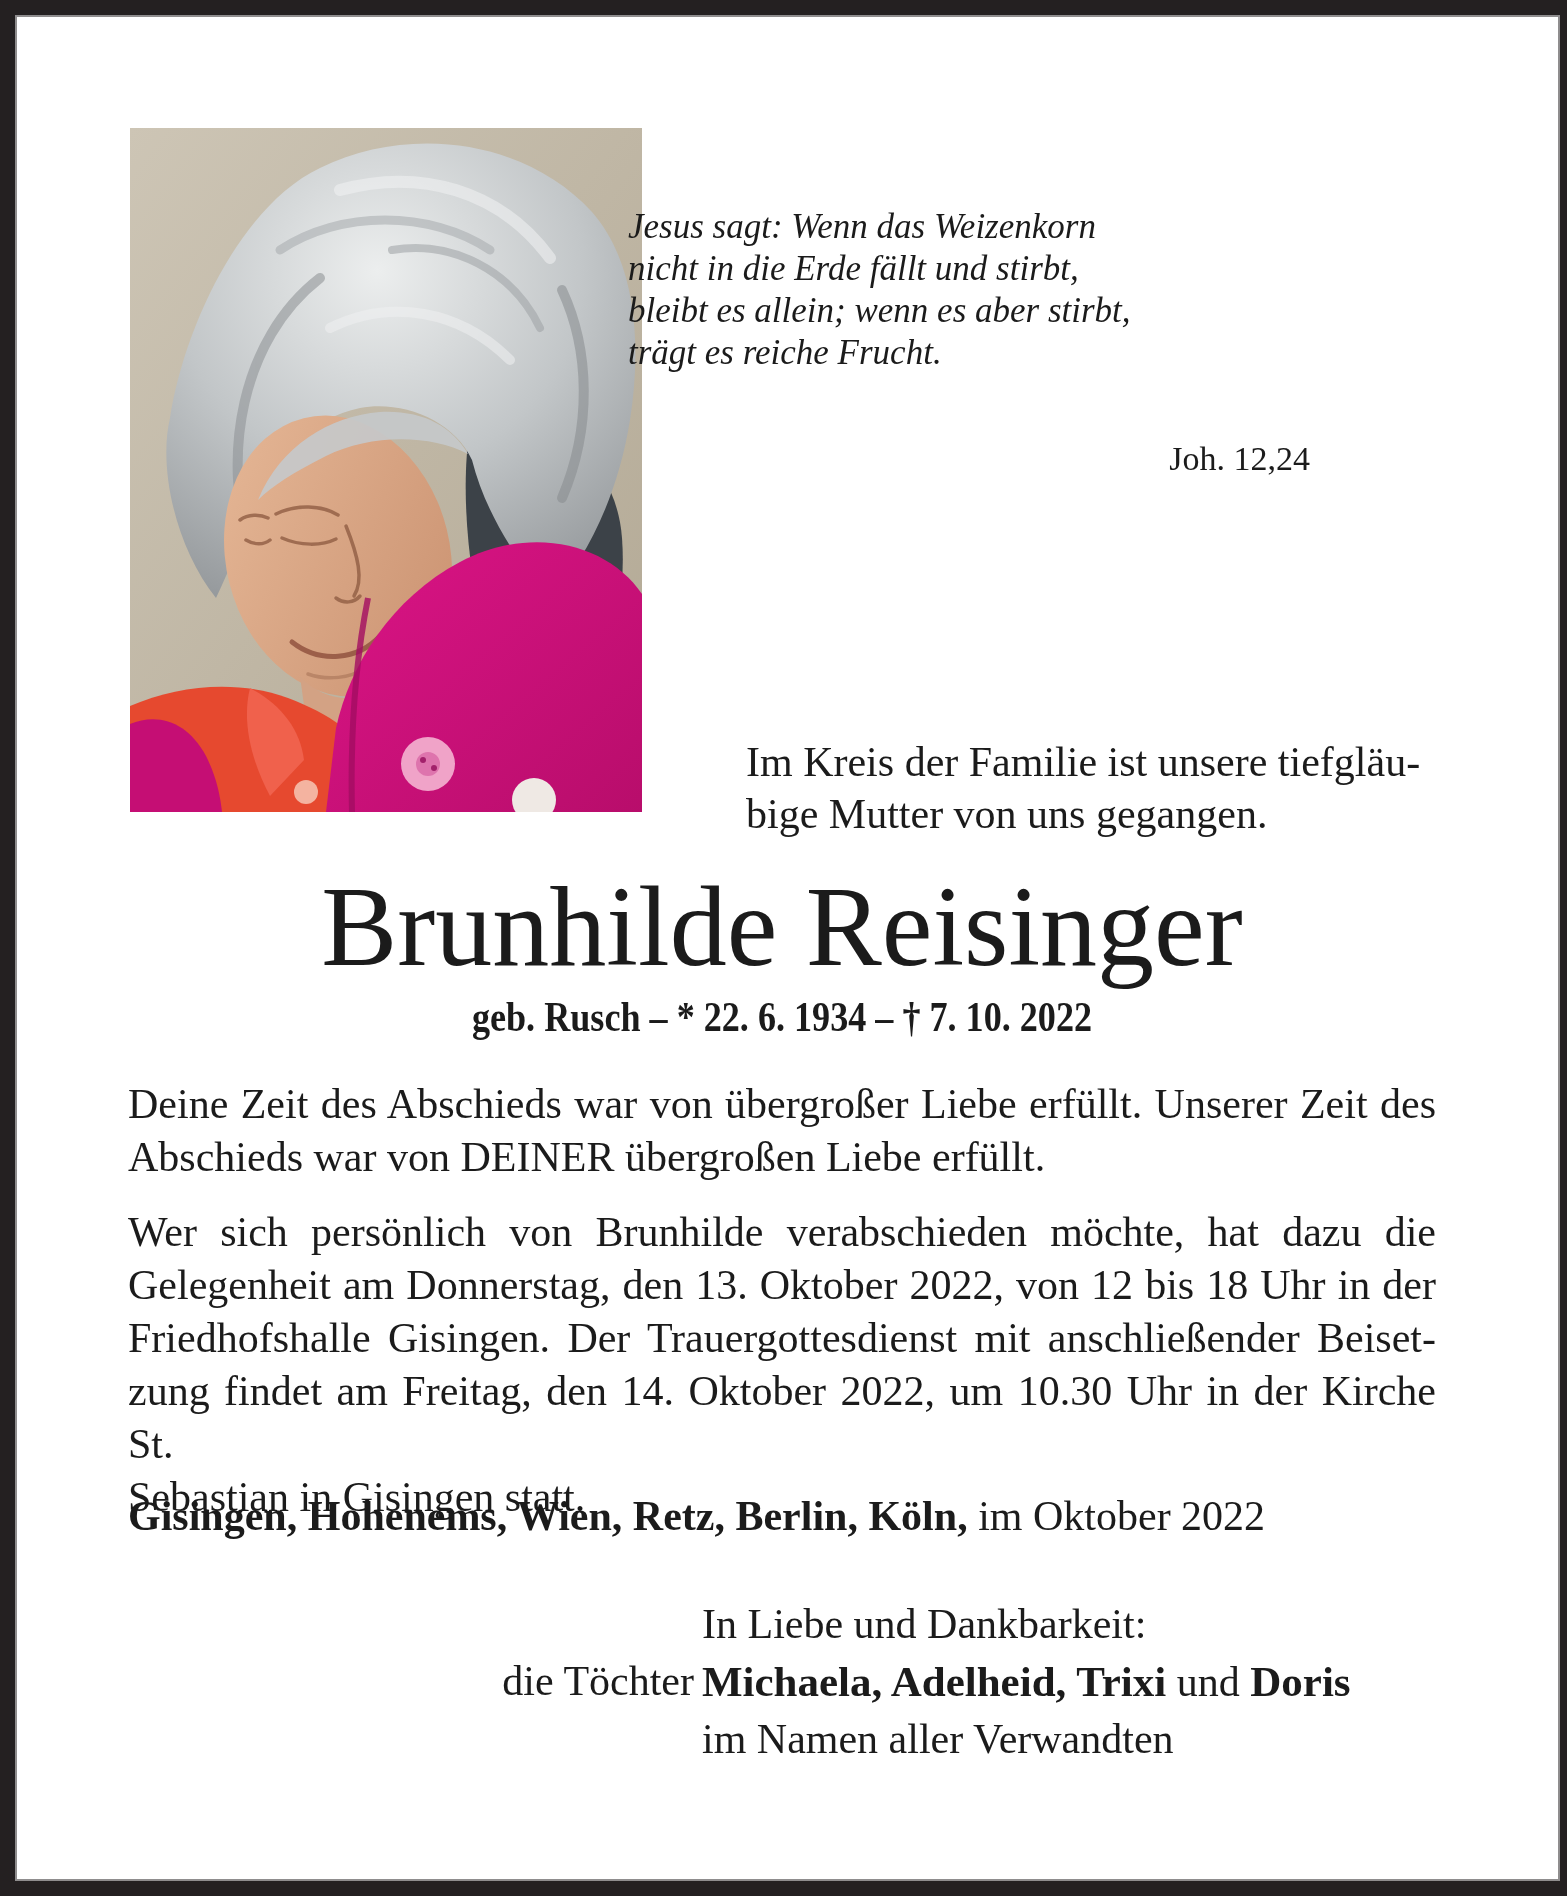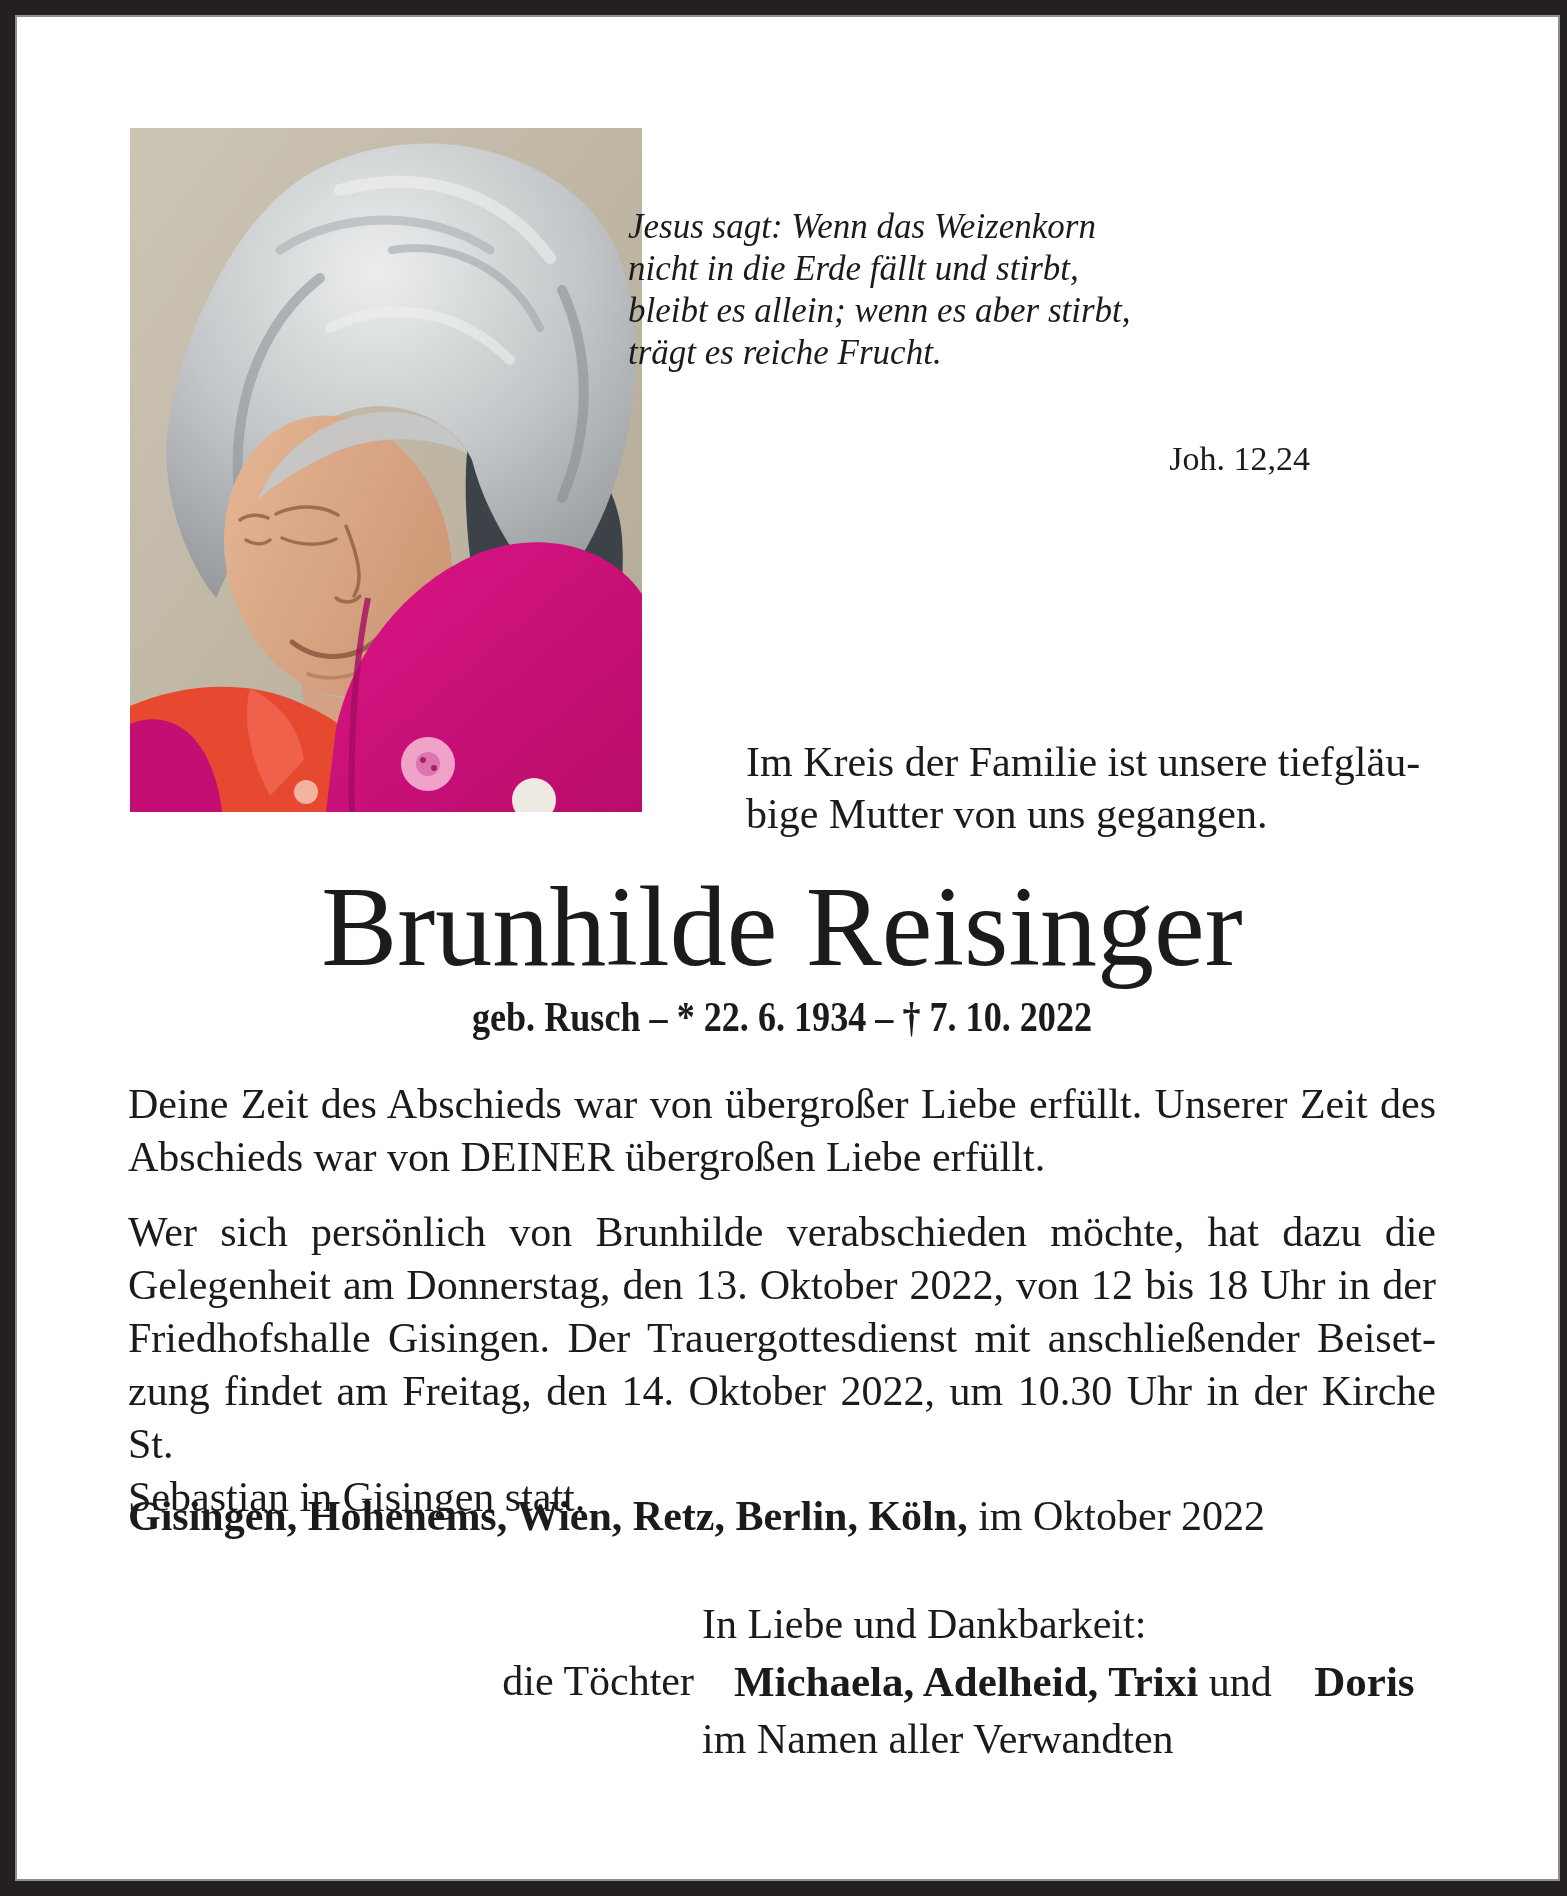--- a/index.html
+++ b/index.html
@@ -41,21 +41,21 @@
   .para2{top:1206px;}
   .justify .line{text-align:justify;text-align-last:justify;}
   .justify .line:last-child{text-align-last:left;}
   
   .places{left:128px;top:1490px;width:1308px;font-size:42px;line-height:52px;}
   .places .bold{font-weight:bold;margin-top:22px;}
   
   .signature{left:702px;top:1596px;font-size:42px;line-height:57px;white-space:nowrap;}
   .sig-row{position:relative;}
   .sig-prefix{position:absolute;right:100%;margin-right:8px;font-weight:normal;}
-  .sig-names{font-weight:bold;font-size:43px;margin-left:32px;}
+  .sig-names{font-weight:bold;font-size:43px;}
 </style>
 </head>
 <body>
 
 <div class="page">
 
   <div class="frame"></div>
 
   <div class="abs photo">
     <svg viewBox="0 0 512 684" xmlns="http://www.w3.org/2000/svg">

